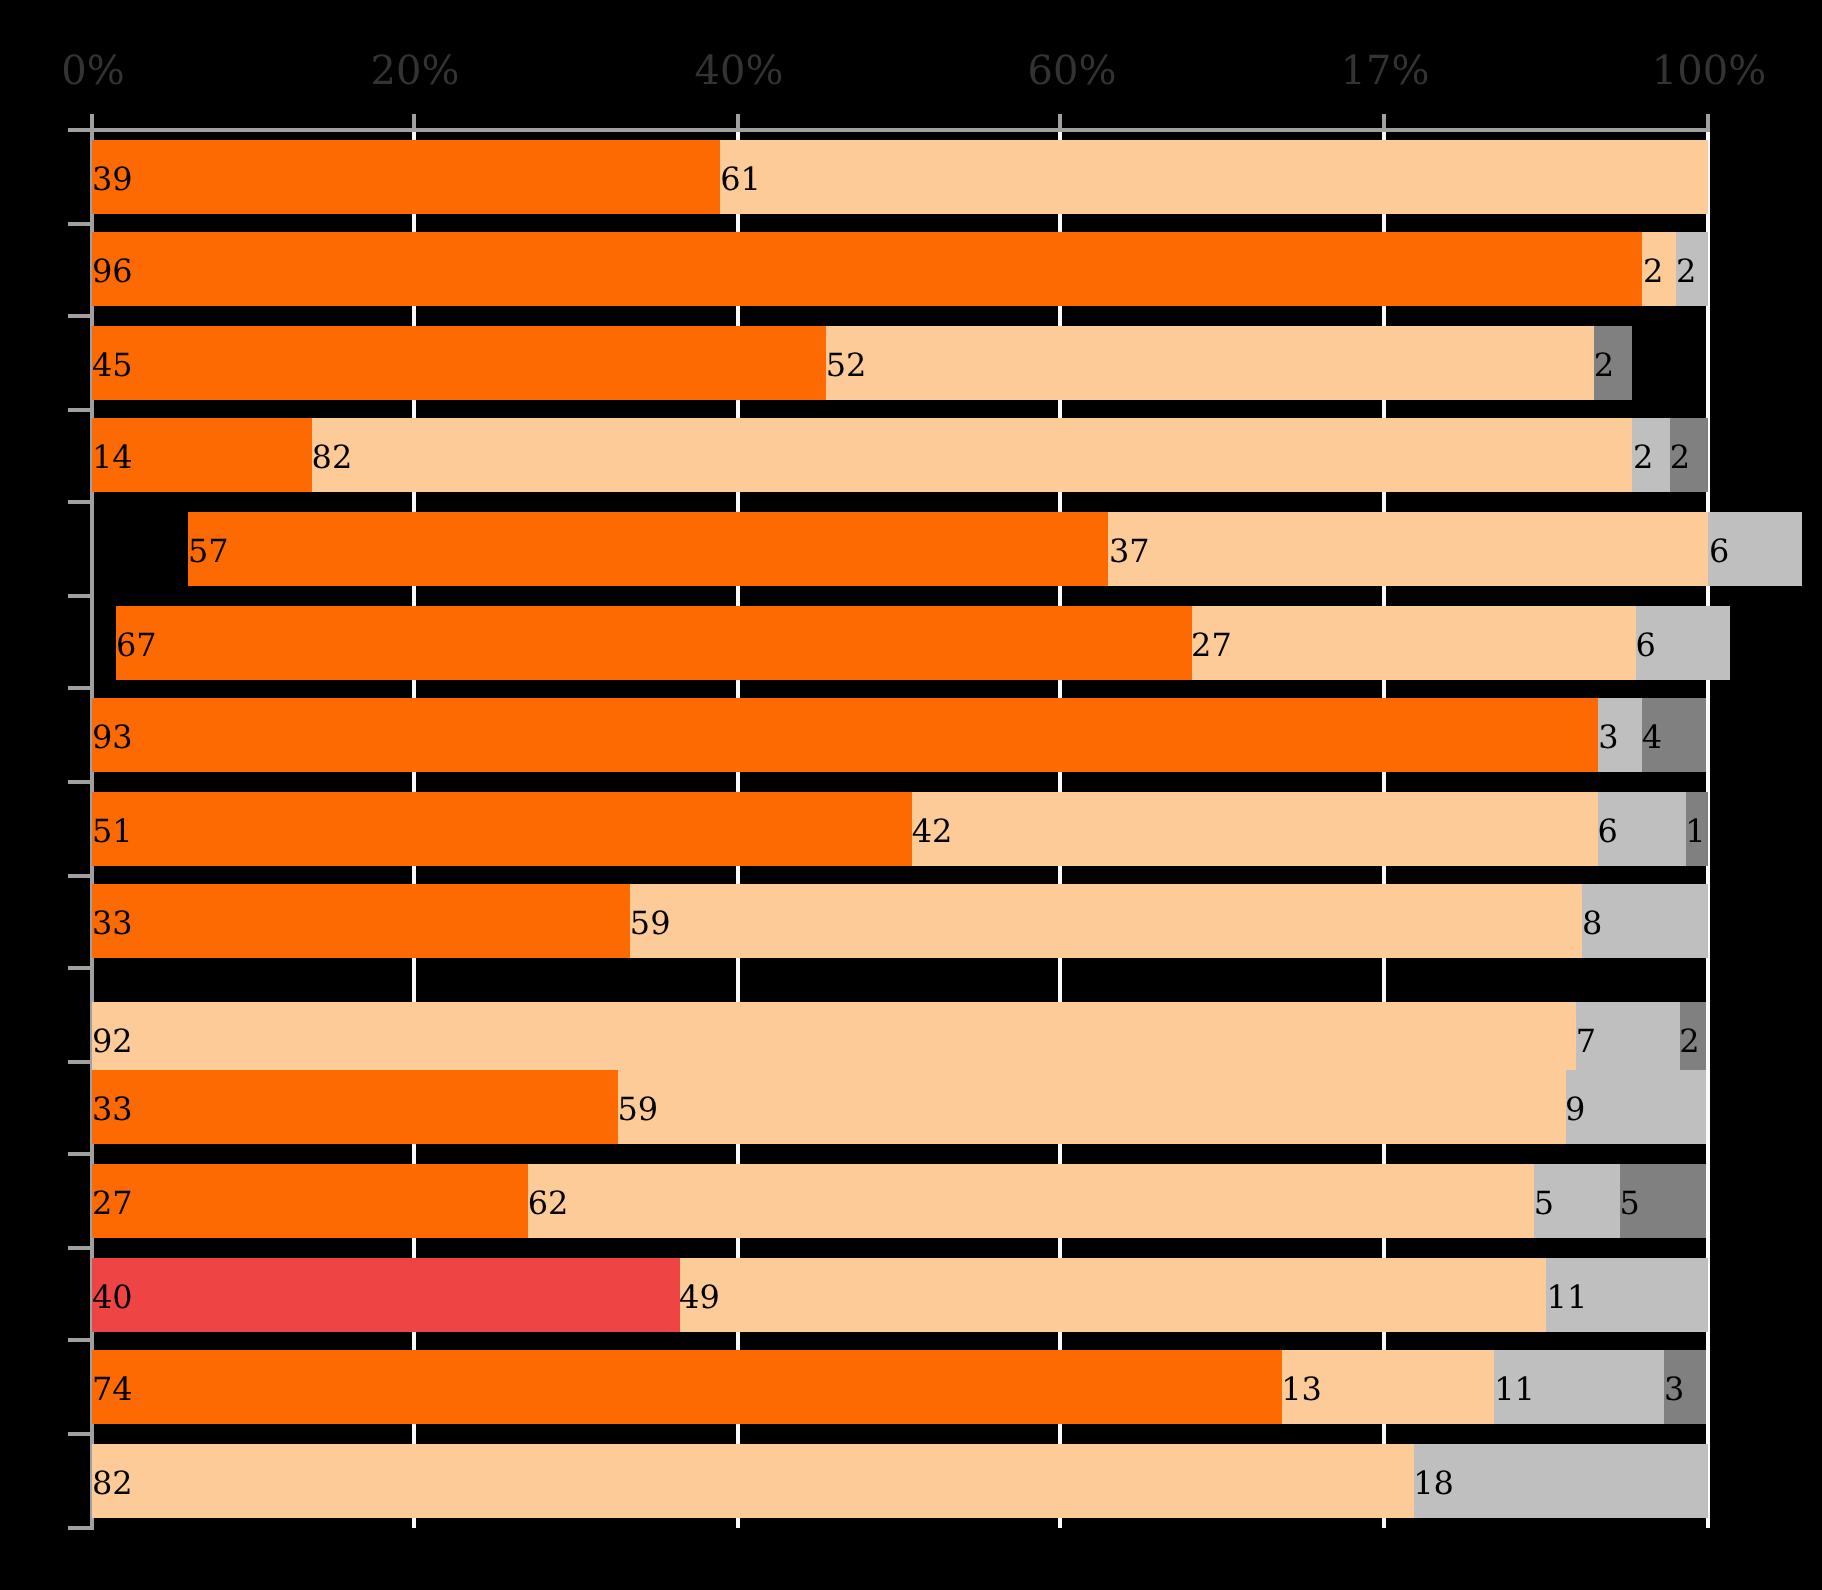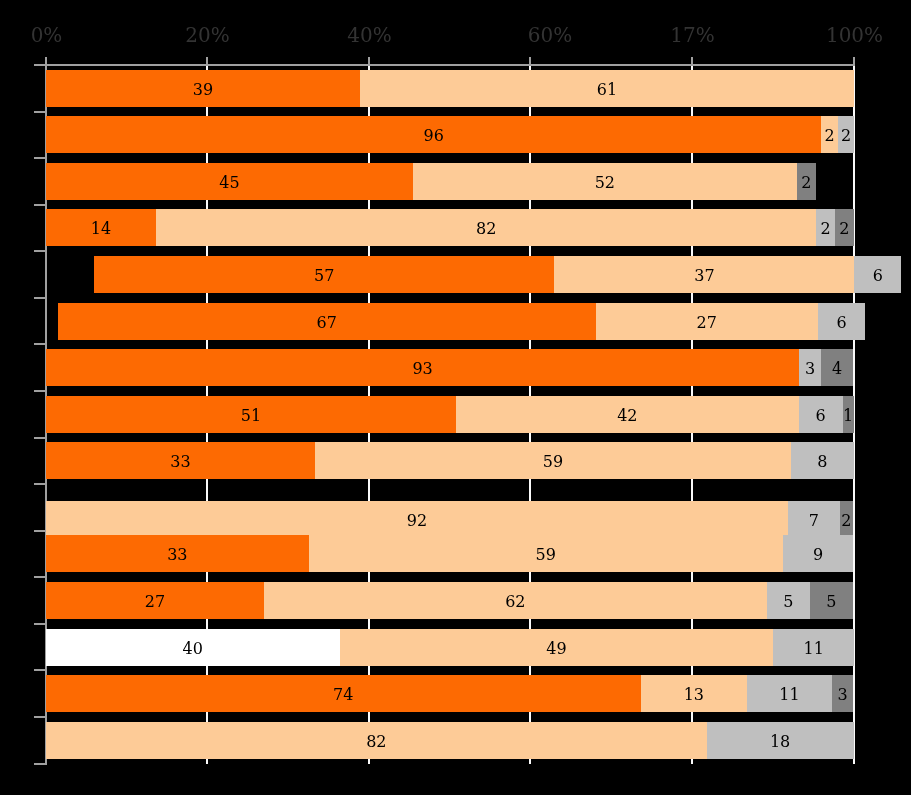--- a/index.html
+++ b/index.html
@@ -13,21 +13,21 @@
   .gridline{position:absolute;top:0;width:2px;height:100%;background:#fafafa;}
   .xtick{position:absolute;width:2px;height:8px;background:#a0a0a0;}
   .xaxis-line{position:absolute;left:45px;top:64px;width:810px;height:2px;background:#a0a0a0;}
   .yaxis-line{position:absolute;left:45px;top:64px;width:2px;height:701px;background:#a0a0a0;}
   .ytick{position:absolute;left:34px;width:13px;height:2px;background:#a0a0a0;}
 
   .ticklabel{position:absolute;color:#333;font-size:20px;line-height:20px;
              text-align:center;white-space:nowrap;transform:translateX(-50%);}
 
   .bar{position:absolute;left:0;display:flex;width:100%;}
-  .seg{position:relative;height:100%;display:flex;align-items:center;justify-content:center;
+  .seg{position:relative;height:100%;display:flex;align-items:center;
        overflow:visible;}
   .seg span{font-size:16px;line-height:16px;color:#000;position:relative;top:1.5px;}
 </style>
 </head>
 <body>
 
 <div id="chart">
   <div id="gridlines">
       <div class="gridline" style="left: 45px; top: 65px; height: 698.5px;"></div>
       <div class="xtick" style="left: 45px; top: 57px;"></div>
@@ -59,21 +59,21 @@
       <div class="ytick" style="top: 576.233px;"></div>
       <div class="ytick" style="top: 622.8px;"></div>
       <div class="ytick" style="top: 669.367px;"></div>
       <div class="ytick" style="top: 715.933px;"></div>
       <div class="ytick" style="top: 762.5px;"></div>
     </div>
   <div id="ticklabels">
       <div class="ticklabel" style="left: 46.5px; top: 24.5px;">0%</div>
       <div class="ticklabel" style="left: 207.5px; top: 24.5px;">20%</div>
       <div class="ticklabel" style="left: 369.5px; top: 24.5px;">40%</div>
-      <div class="ticklabel" style="left: 550px; top: 24.5px;">60%</div>
+      <div class="ticklabel" style="left: 536px; top: 24.5px;">60%</div>
       <div class="ticklabel" style="left: 692.5px; top: 24.5px;">17%</div>
       <div class="ticklabel" style="left: 854.5px; top: 24.5px;">100%</div>
     </div>
   <div class="plot" id="plot">
       <div class="bar" style="top: 4.78333px; height: 37px;">
         <div class="seg" style="width: 314.07px; background: rgb(253, 106, 2);">
           <span>39</span>
         </div>
         <div class="seg" style="width: 493.93px; background: rgb(253, 203, 151);">
           <span>61</span>
@@ -203,21 +203,21 @@
           <span>62</span>
         </div>
         <div class="seg" style="width: 42.9048px; background: rgb(191, 191, 191);">
           <span>5</span>
         </div>
         <div class="seg" style="width: 43.0664px; background: rgb(128, 128, 128);">
           <span>5</span>
         </div>
       </div>
       <div class="bar" style="top: 563.583px; height: 37px;">
-        <div class="seg" style="width: 322.796px; background: #ffffff;">
+        <div class="seg" style="width: 322.796px; background: #ef4444;">
           <span>40</span>
         </div>
         <div class="seg" style="width: 477px; background: rgb(253, 203, 151);">
           <span>49</span>
         </div>
         <div class="seg" style="width: 88.7992px; background: rgb(191, 191, 191);">
           <span>11</span>
         </div>
       </div>
       <div class="bar" style="top: 610.15px; height: 37px;">

